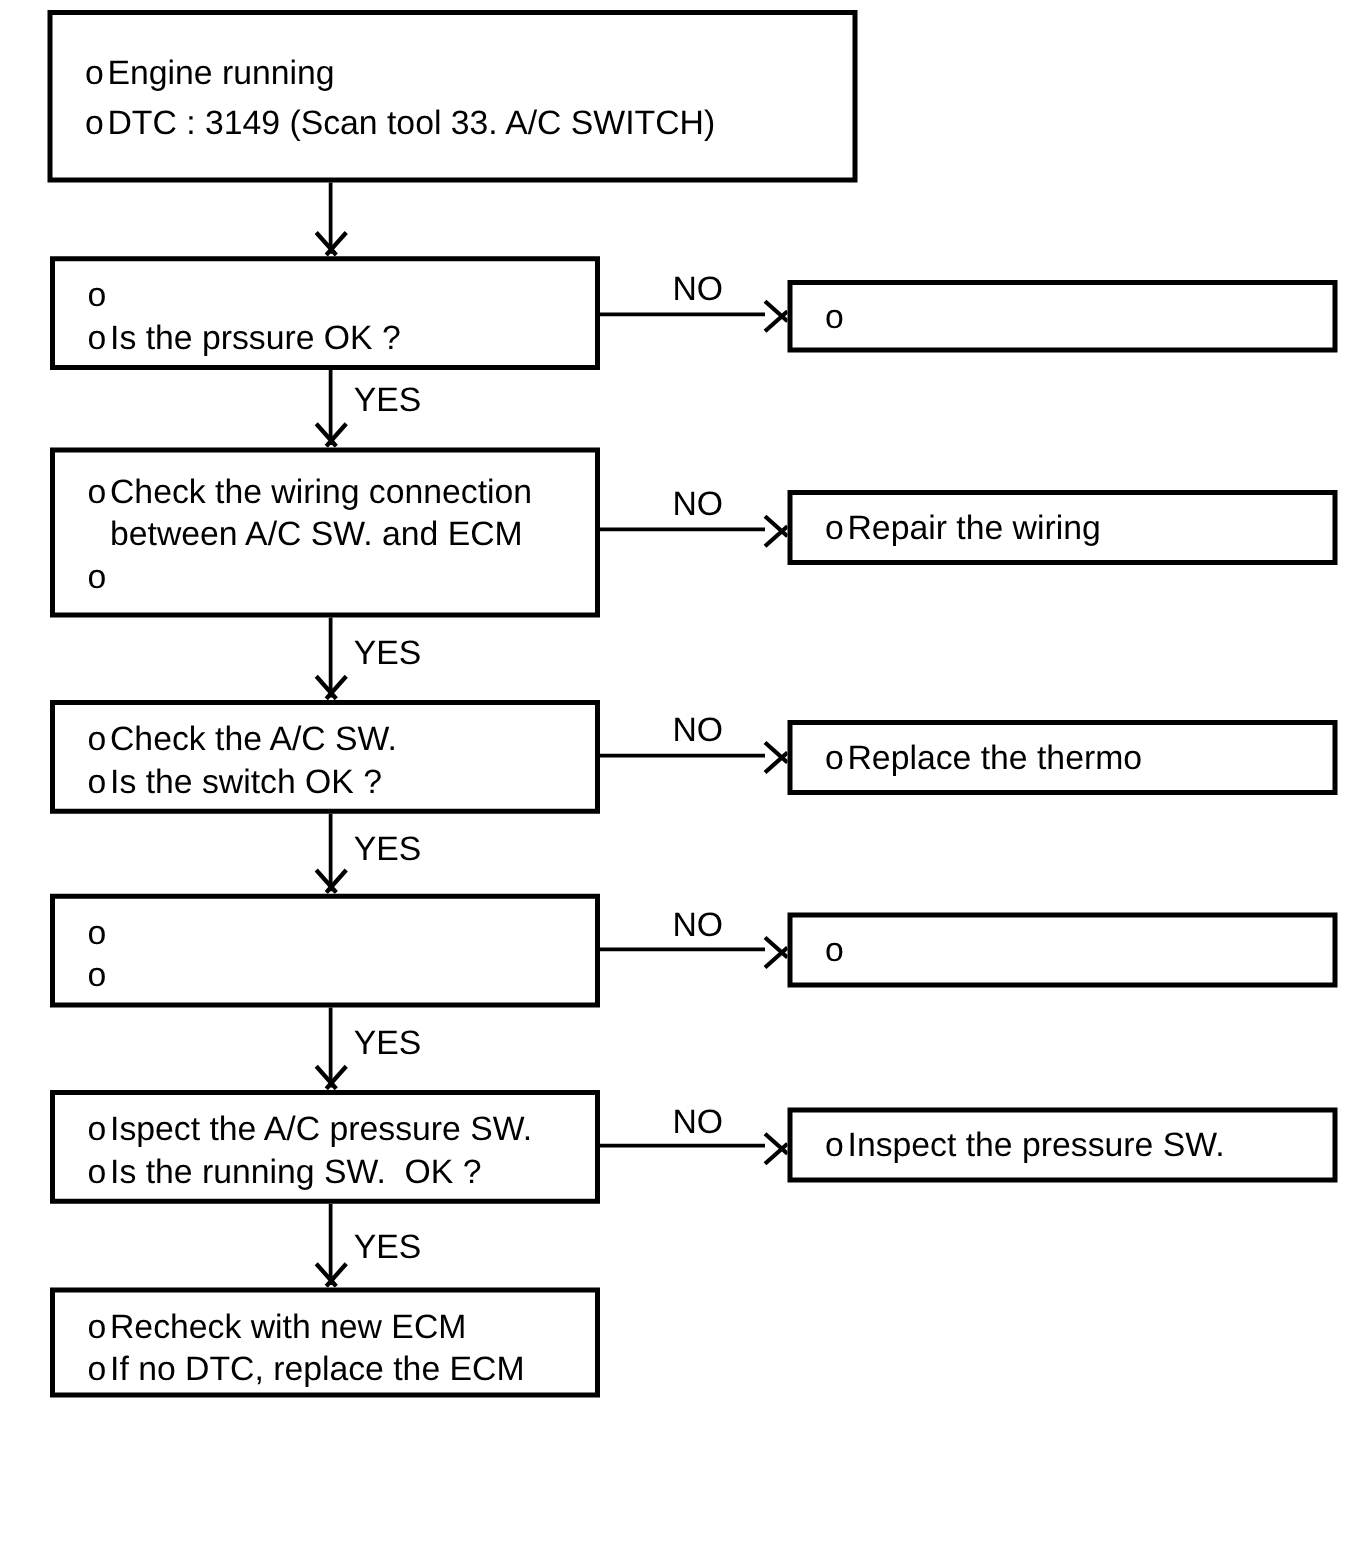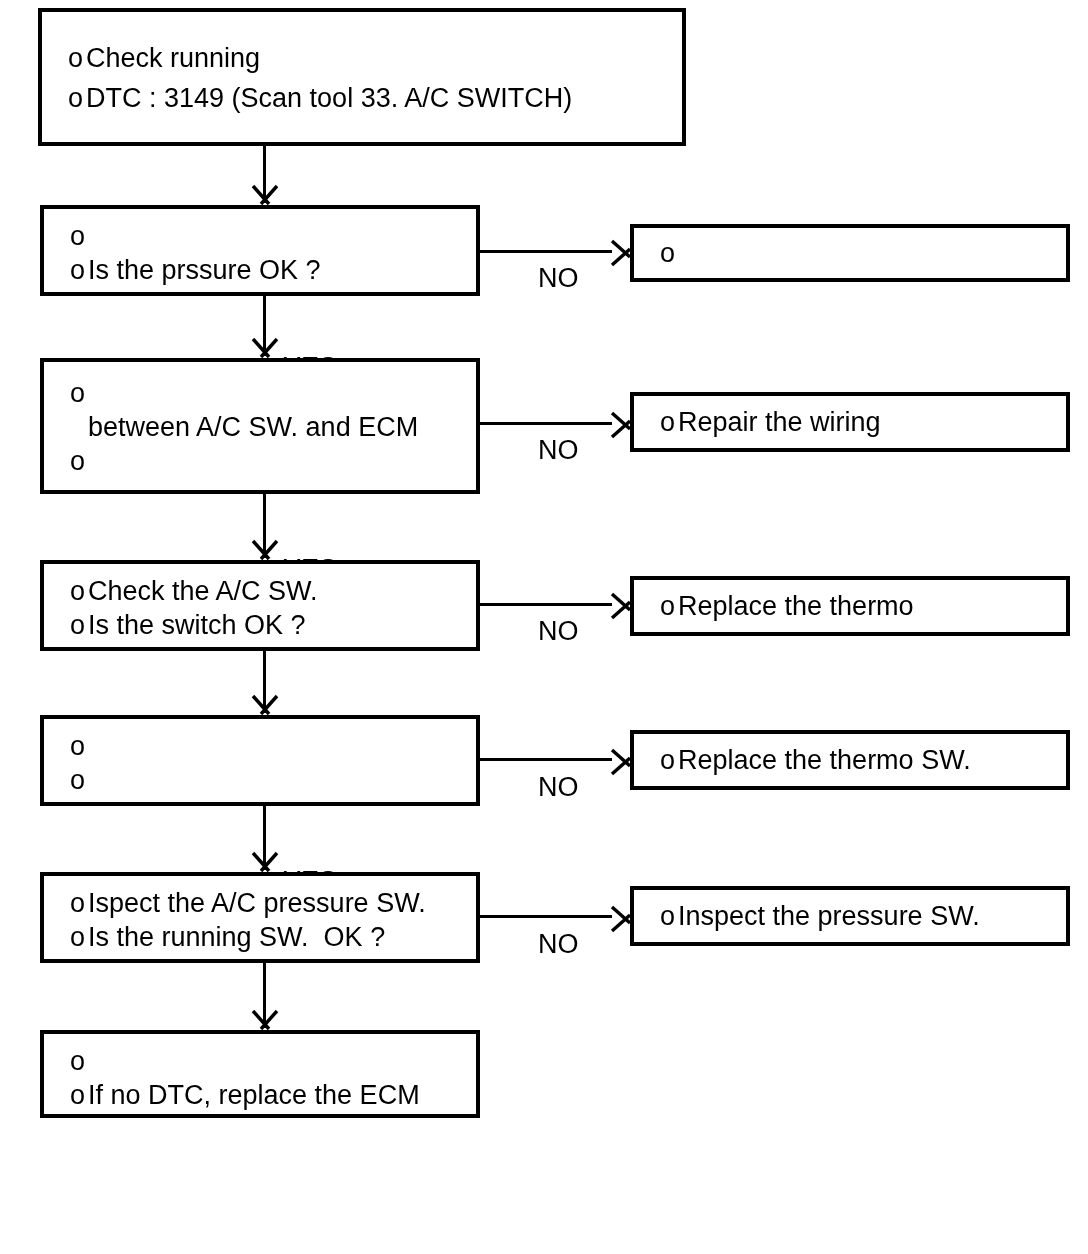--- a/index.html
+++ b/index.html
@@ -37,42 +37,41 @@
   }
   .hline {
     position: absolute;
     height: 3px;
     background: #000000;
   }
   .lbl {
     position: absolute;
     line-height: 34px;
     white-space: pre;
-    margin-top: 47px;
   }
   .action-box { display: flex; align-items: center; }
   .action-box .row { width: 100%; }
   .ah { position: absolute; }
   .legend {
     position: absolute;
     left: 6px;
     top: 1182px;
     line-height: 37px;
     white-space: pre;
   }
 </style>
 </head>
 <body>
 
 <div id="canvas">
 
   <div class="box" style="left:38px; top:8px; width:648px; height:138px; padding-top:26px;">
     <div class="row srow">
       <span class="bullet">o</span>
-      <span class="txt">Check running</span>
+      <span class="txt">Engine running</span>
     </div>
     <div class="row srow">
       <span class="bullet">o</span>
       <span class="txt">DTC : 3149 (Scan tool 33. A/C SWITCH)</span>
     </div>
   </div>
 
   <div class="vline" style="left:263px; top:146px; height:57px;"></div>
   <svg class="ah" style="left:251px; top:184px;" width="28" height="22">
     <path d="M2,2 L18,20 M26,2 L10,20" stroke="#000" stroke-width="3.4" fill="none"></path>
@@ -99,20 +98,21 @@
   </div>
   <div class="vline" style="left:263px; top:296px; height:60px;"></div>
   <div class="lbl" style="left:283px; top:303px;">YES</div>
   <svg class="ah" style="left:251px; top:337px;" width="28" height="22">
     <path d="M2,2 L18,20 M26,2 L10,20" stroke="#000" stroke-width="3.4" fill="none"></path>
   </svg>
 
   <div class="box" style="left:40px; top:358px; width:440px; height:136px; padding-top:14px;">
     <div class="row qrow">
       <span class="bullet">o</span>
+      <span class="txt">Check the wiring connection</span>
     </div>
     <div class="row qrow">
       <span class="bullet"></span>
       <span class="txt">between A/C SW. and ECM</span>
     </div>
     <div class="row qrow">
       <span class="bullet">o</span>
     </div>
   </div>
   <div class="hline" style="left:480px; top:422px; width:132px;"></div>
@@ -168,21 +168,20 @@
     </div>
   </div>
   <div class="hline" style="left:480px; top:758px; width:132px;"></div>
   <div class="lbl" style="left:538px; top:723px;">NO</div>
   <svg class="ah" style="left:610px; top:748px;" width="22" height="28">
     <path d="M2,2 L20,18 M2,26 L20,10" stroke="#000" stroke-width="3.4" fill="none"></path>
   </svg>
   <div class="box action-box" style="left:630px; top:730px; width:440px; height:60px;">
     <div class="row">
       <span class="bullet">o</span>
-      <span class="txt">Replace the thermo SW.</span>
     </div>
   </div>
   <div class="vline" style="left:263px; top:806px; height:64px;"></div>
   <div class="lbl" style="left:283px; top:817px;">YES</div>
   <svg class="ah" style="left:251px; top:851px;" width="28" height="22">
     <path d="M2,2 L18,20 M26,2 L10,20" stroke="#000" stroke-width="3.4" fill="none"></path>
   </svg>
 
   <div class="box" style="left:40px; top:872px; width:440px; height:91px; padding-top:10px;">
     <div class="row qrow">
@@ -207,20 +206,21 @@
   </div>
   <div class="vline" style="left:263px; top:963px; height:65px;"></div>
   <div class="lbl" style="left:283px; top:980px;">YES</div>
   <svg class="ah" style="left:251px; top:1009px;" width="28" height="22">
     <path d="M2,2 L18,20 M26,2 L10,20" stroke="#000" stroke-width="3.4" fill="none"></path>
   </svg>
 
   <div class="box" style="left:40px; top:1030px; width:440px; height:88px; padding-top:10px;">
     <div class="row qrow">
       <span class="bullet">o</span>
+      <span class="txt">Recheck with new ECM</span>
     </div>
     <div class="row qrow">
       <span class="bullet">o</span>
       <span class="txt">If no DTC, replace the ECM</span>
     </div>
   </div>
 
   <div class="legend">
     
     

